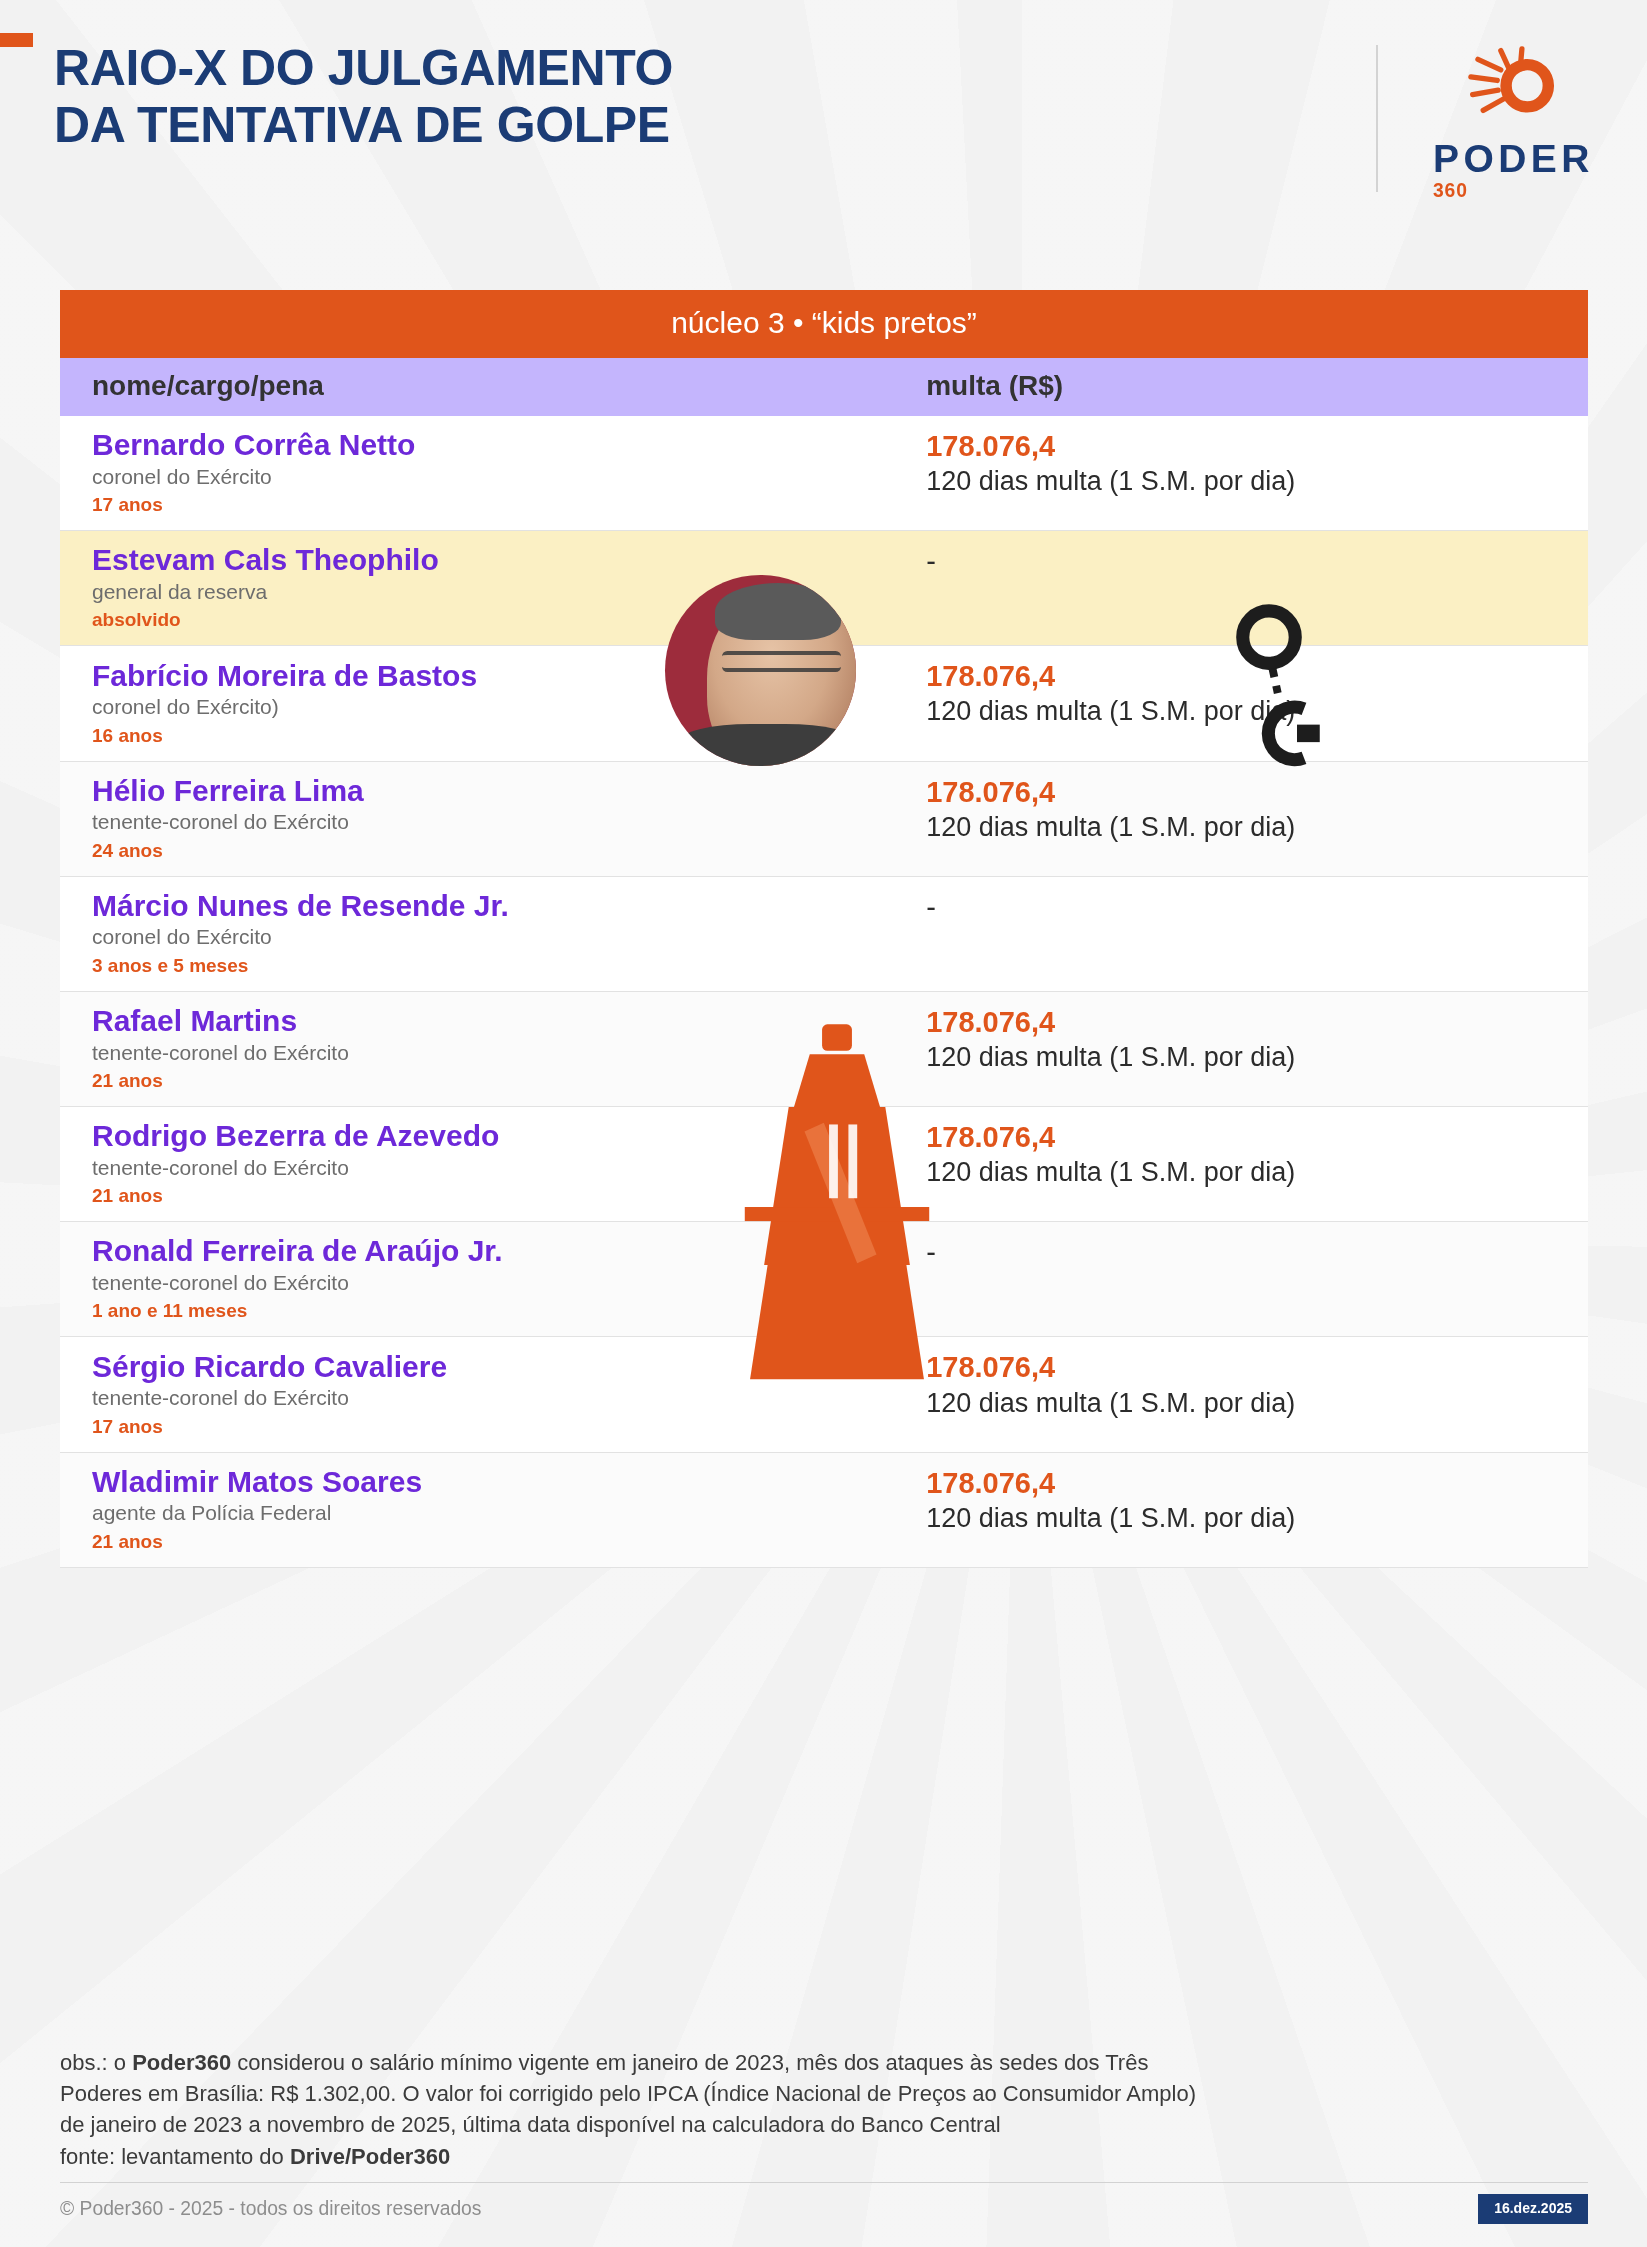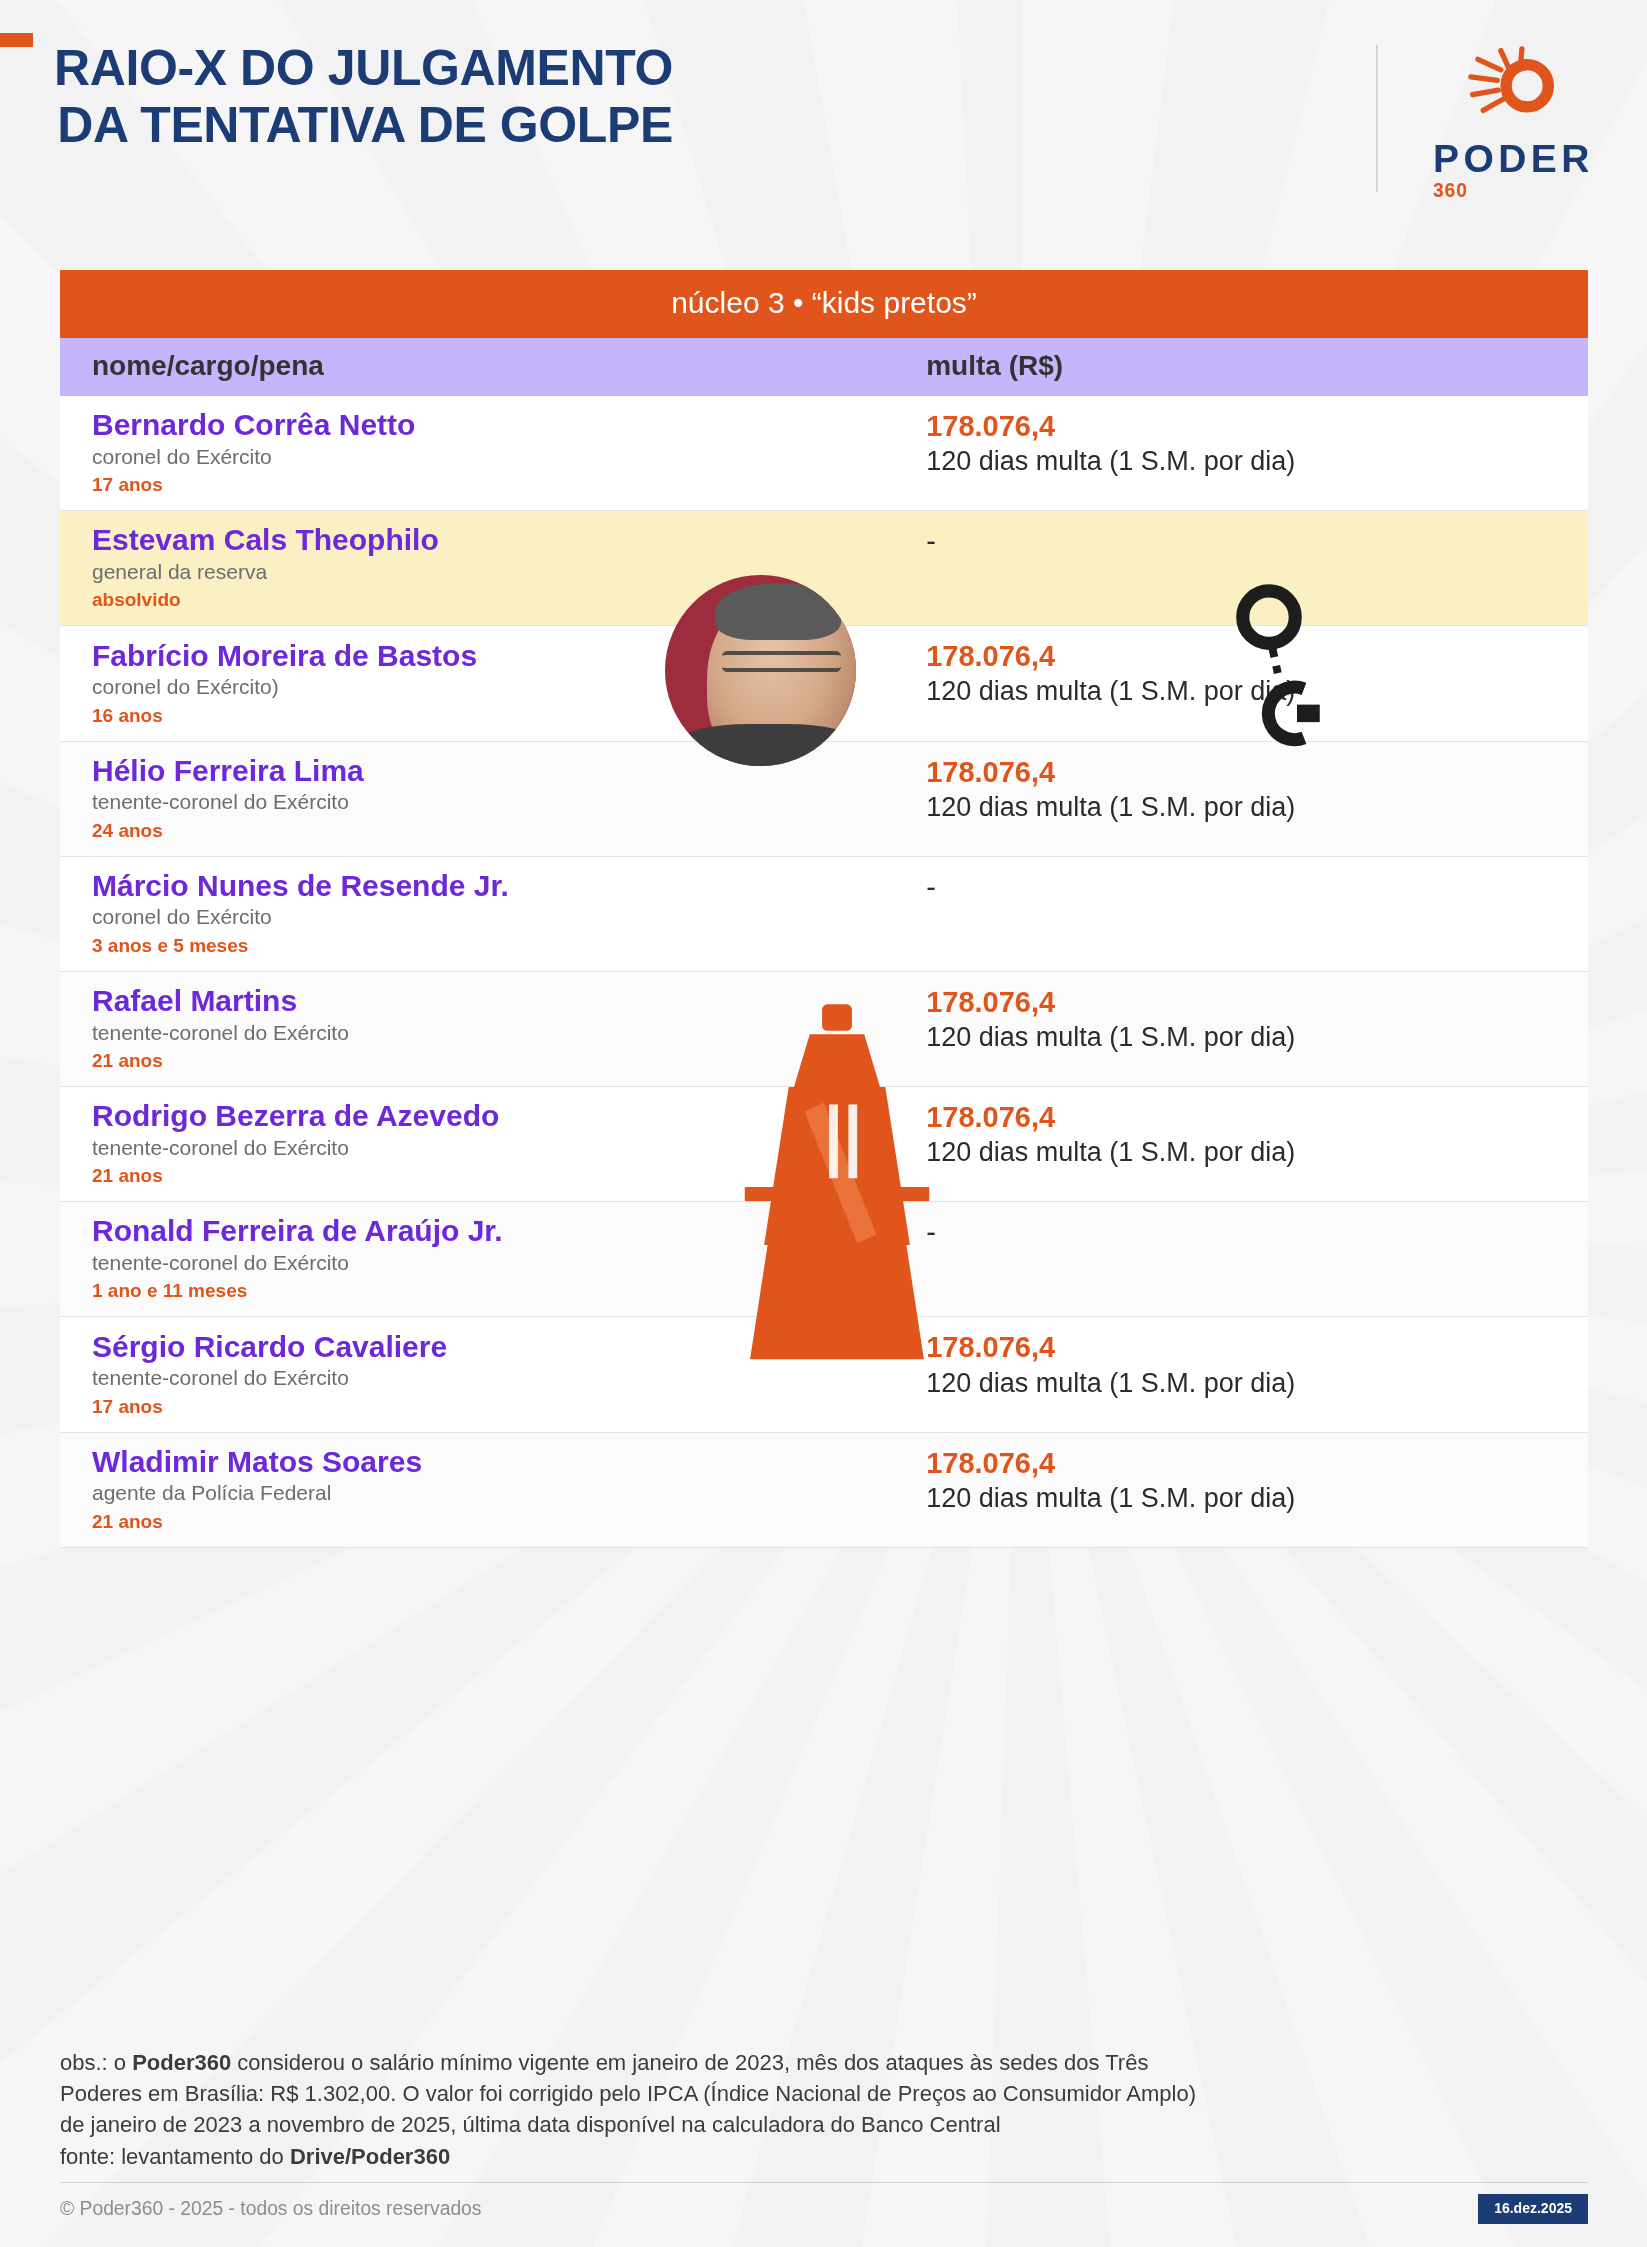--- a/index.html
+++ b/index.html
@@ -40,21 +40,20 @@
     width: 33px; height: 14px;
     background: #e0551b;
   }
   .title {
     color: #1b3c75;
     font-size: 50px;
     font-weight: bold;
     line-height: 1.14;
     letter-spacing: -0.4px;
     text-transform: uppercase;
-    text-align: right;
   }
   .brand {
     position: relative;
     padding-left: 57px;
     text-align: left;
     min-width: 219px;
   }
   .brand::before {
     content: "";
     position: absolute;
@@ -73,21 +72,21 @@
   .brand-sub {
     color: #e0551b;
     font-size: 19.3px;
     font-weight: bold;
     letter-spacing: 0.9px;
     margin-top: 2.6px;
   }
   
   .table-wrap {
     position: relative;
-    margin: 68px 60px 0 60px;
+    margin: 88px 60px 0 60px;
   }
   .band {
     background: #e0551b;
     color: #ffffff;
     text-align: center;
     font-size: 30px;
     padding: 16px 0 17.6px 0;
   }
   .colhead {
     display: flex;

